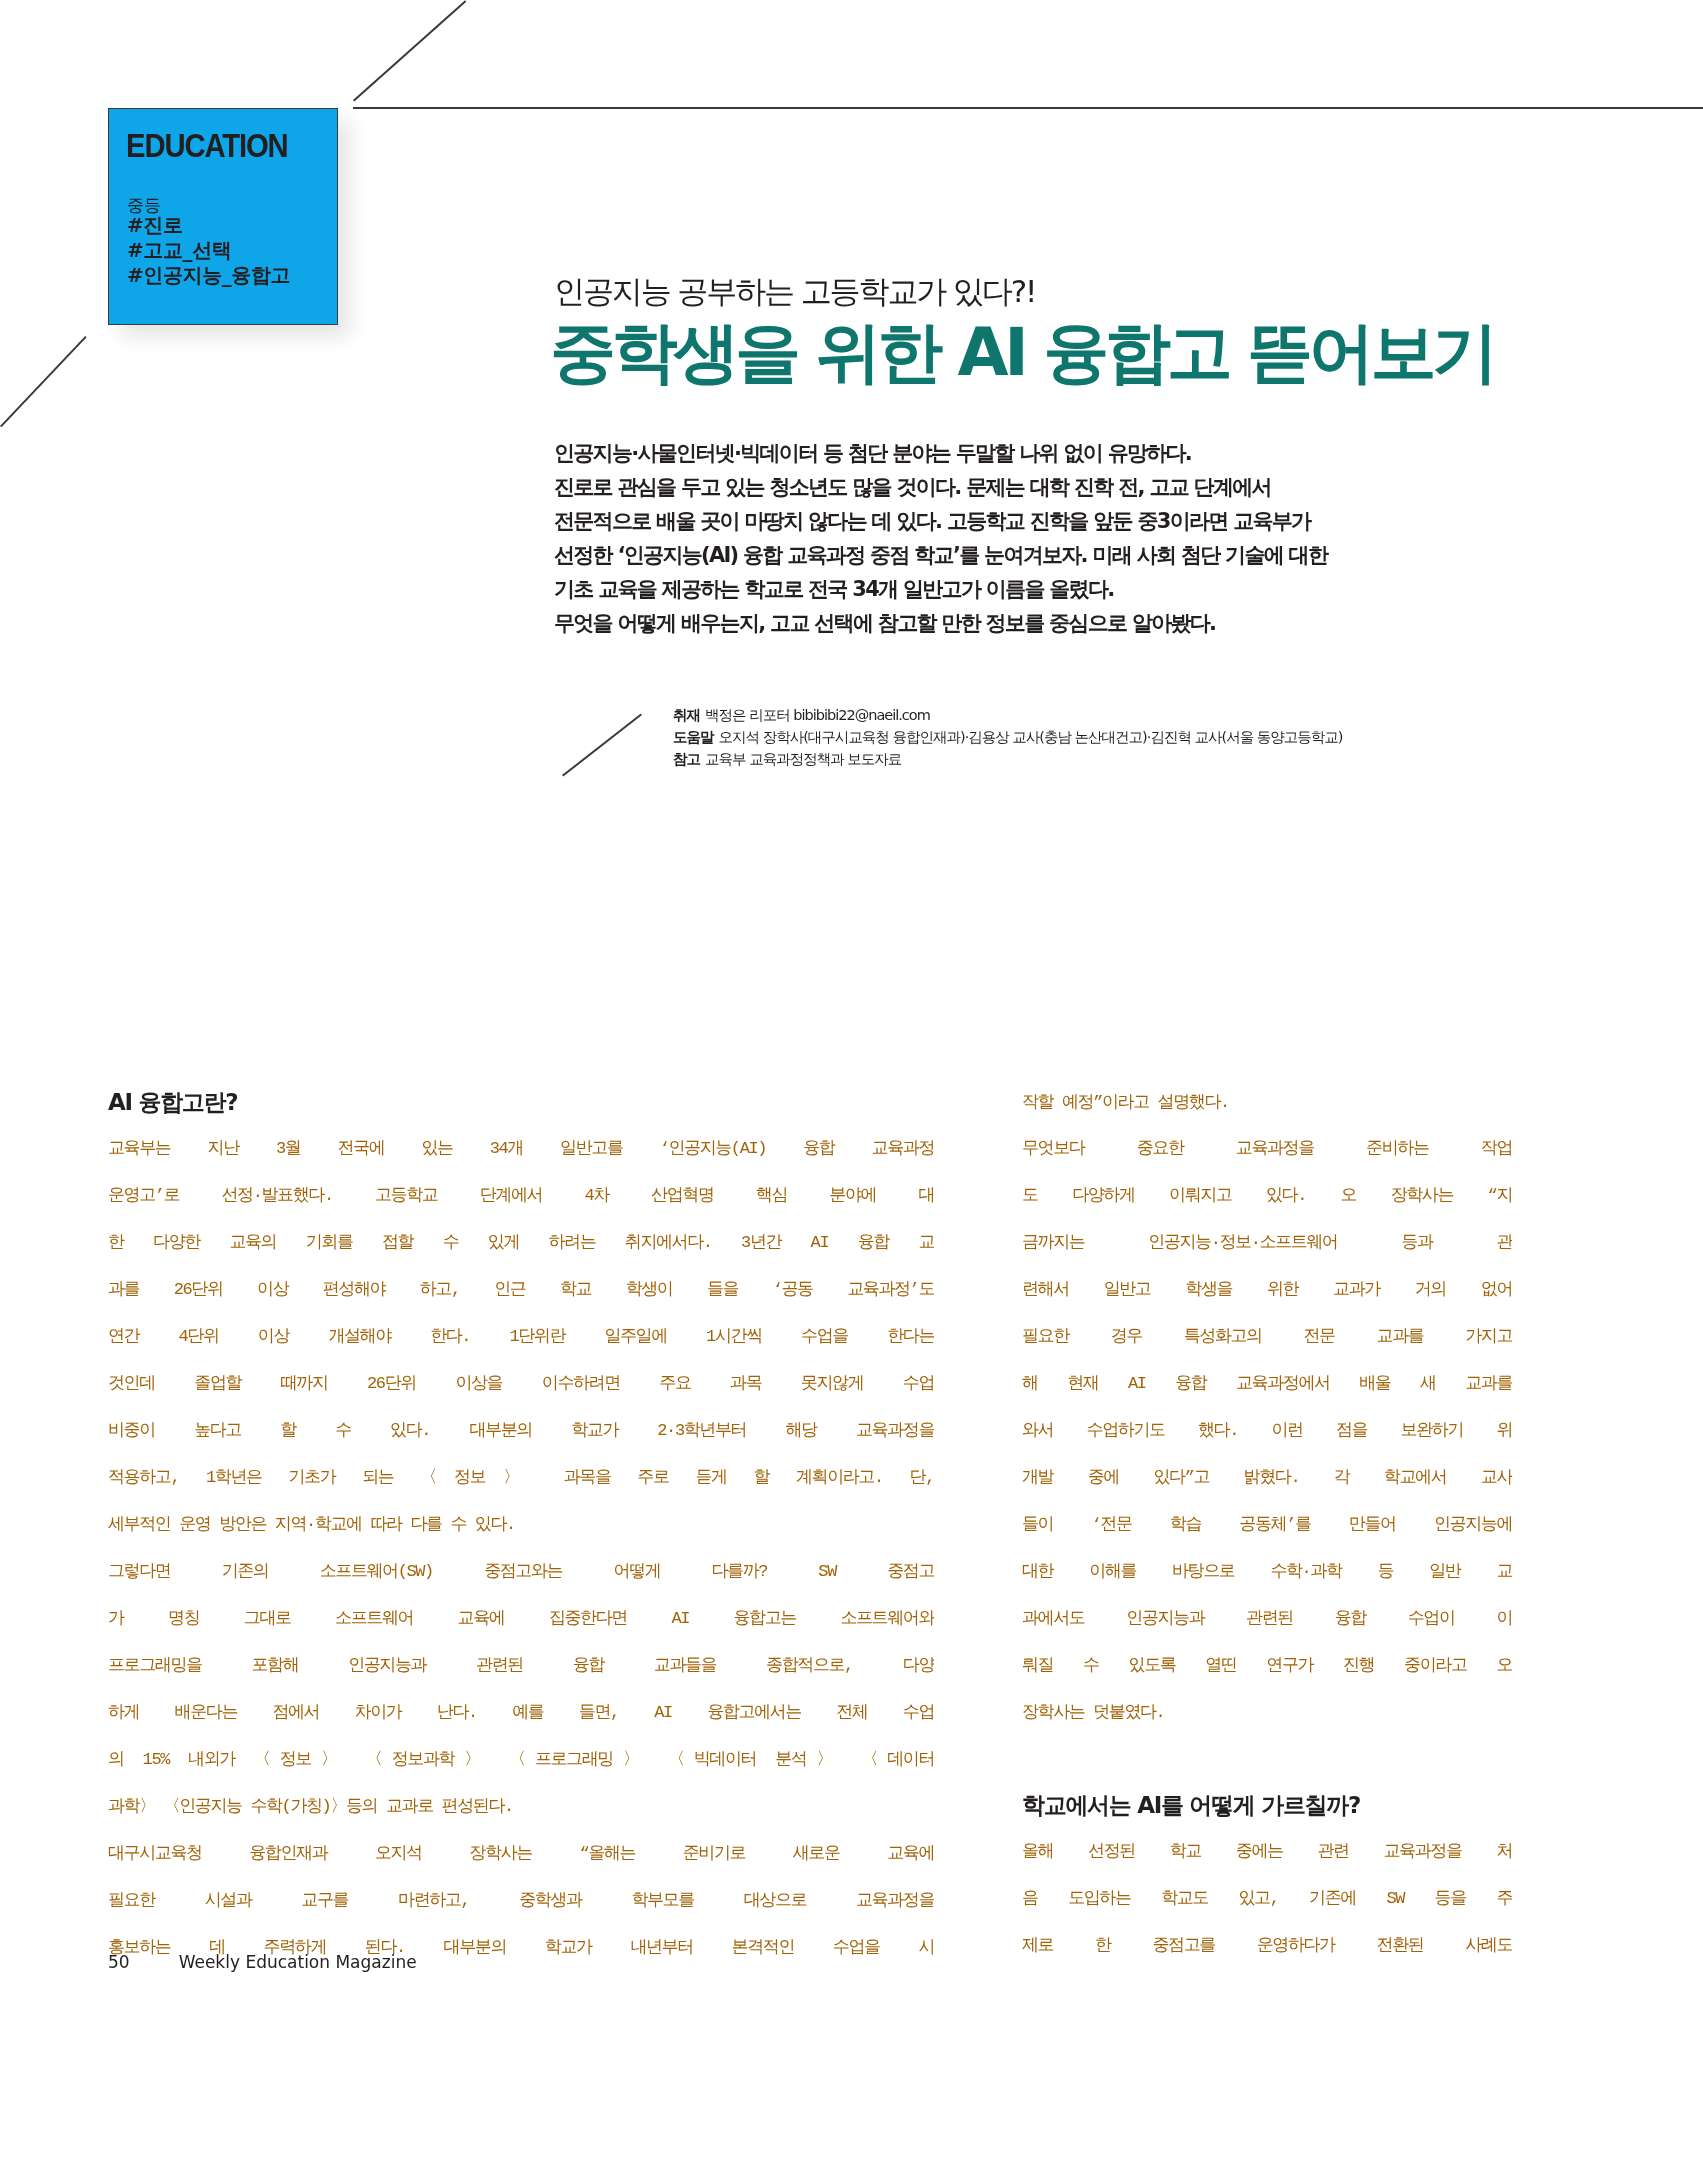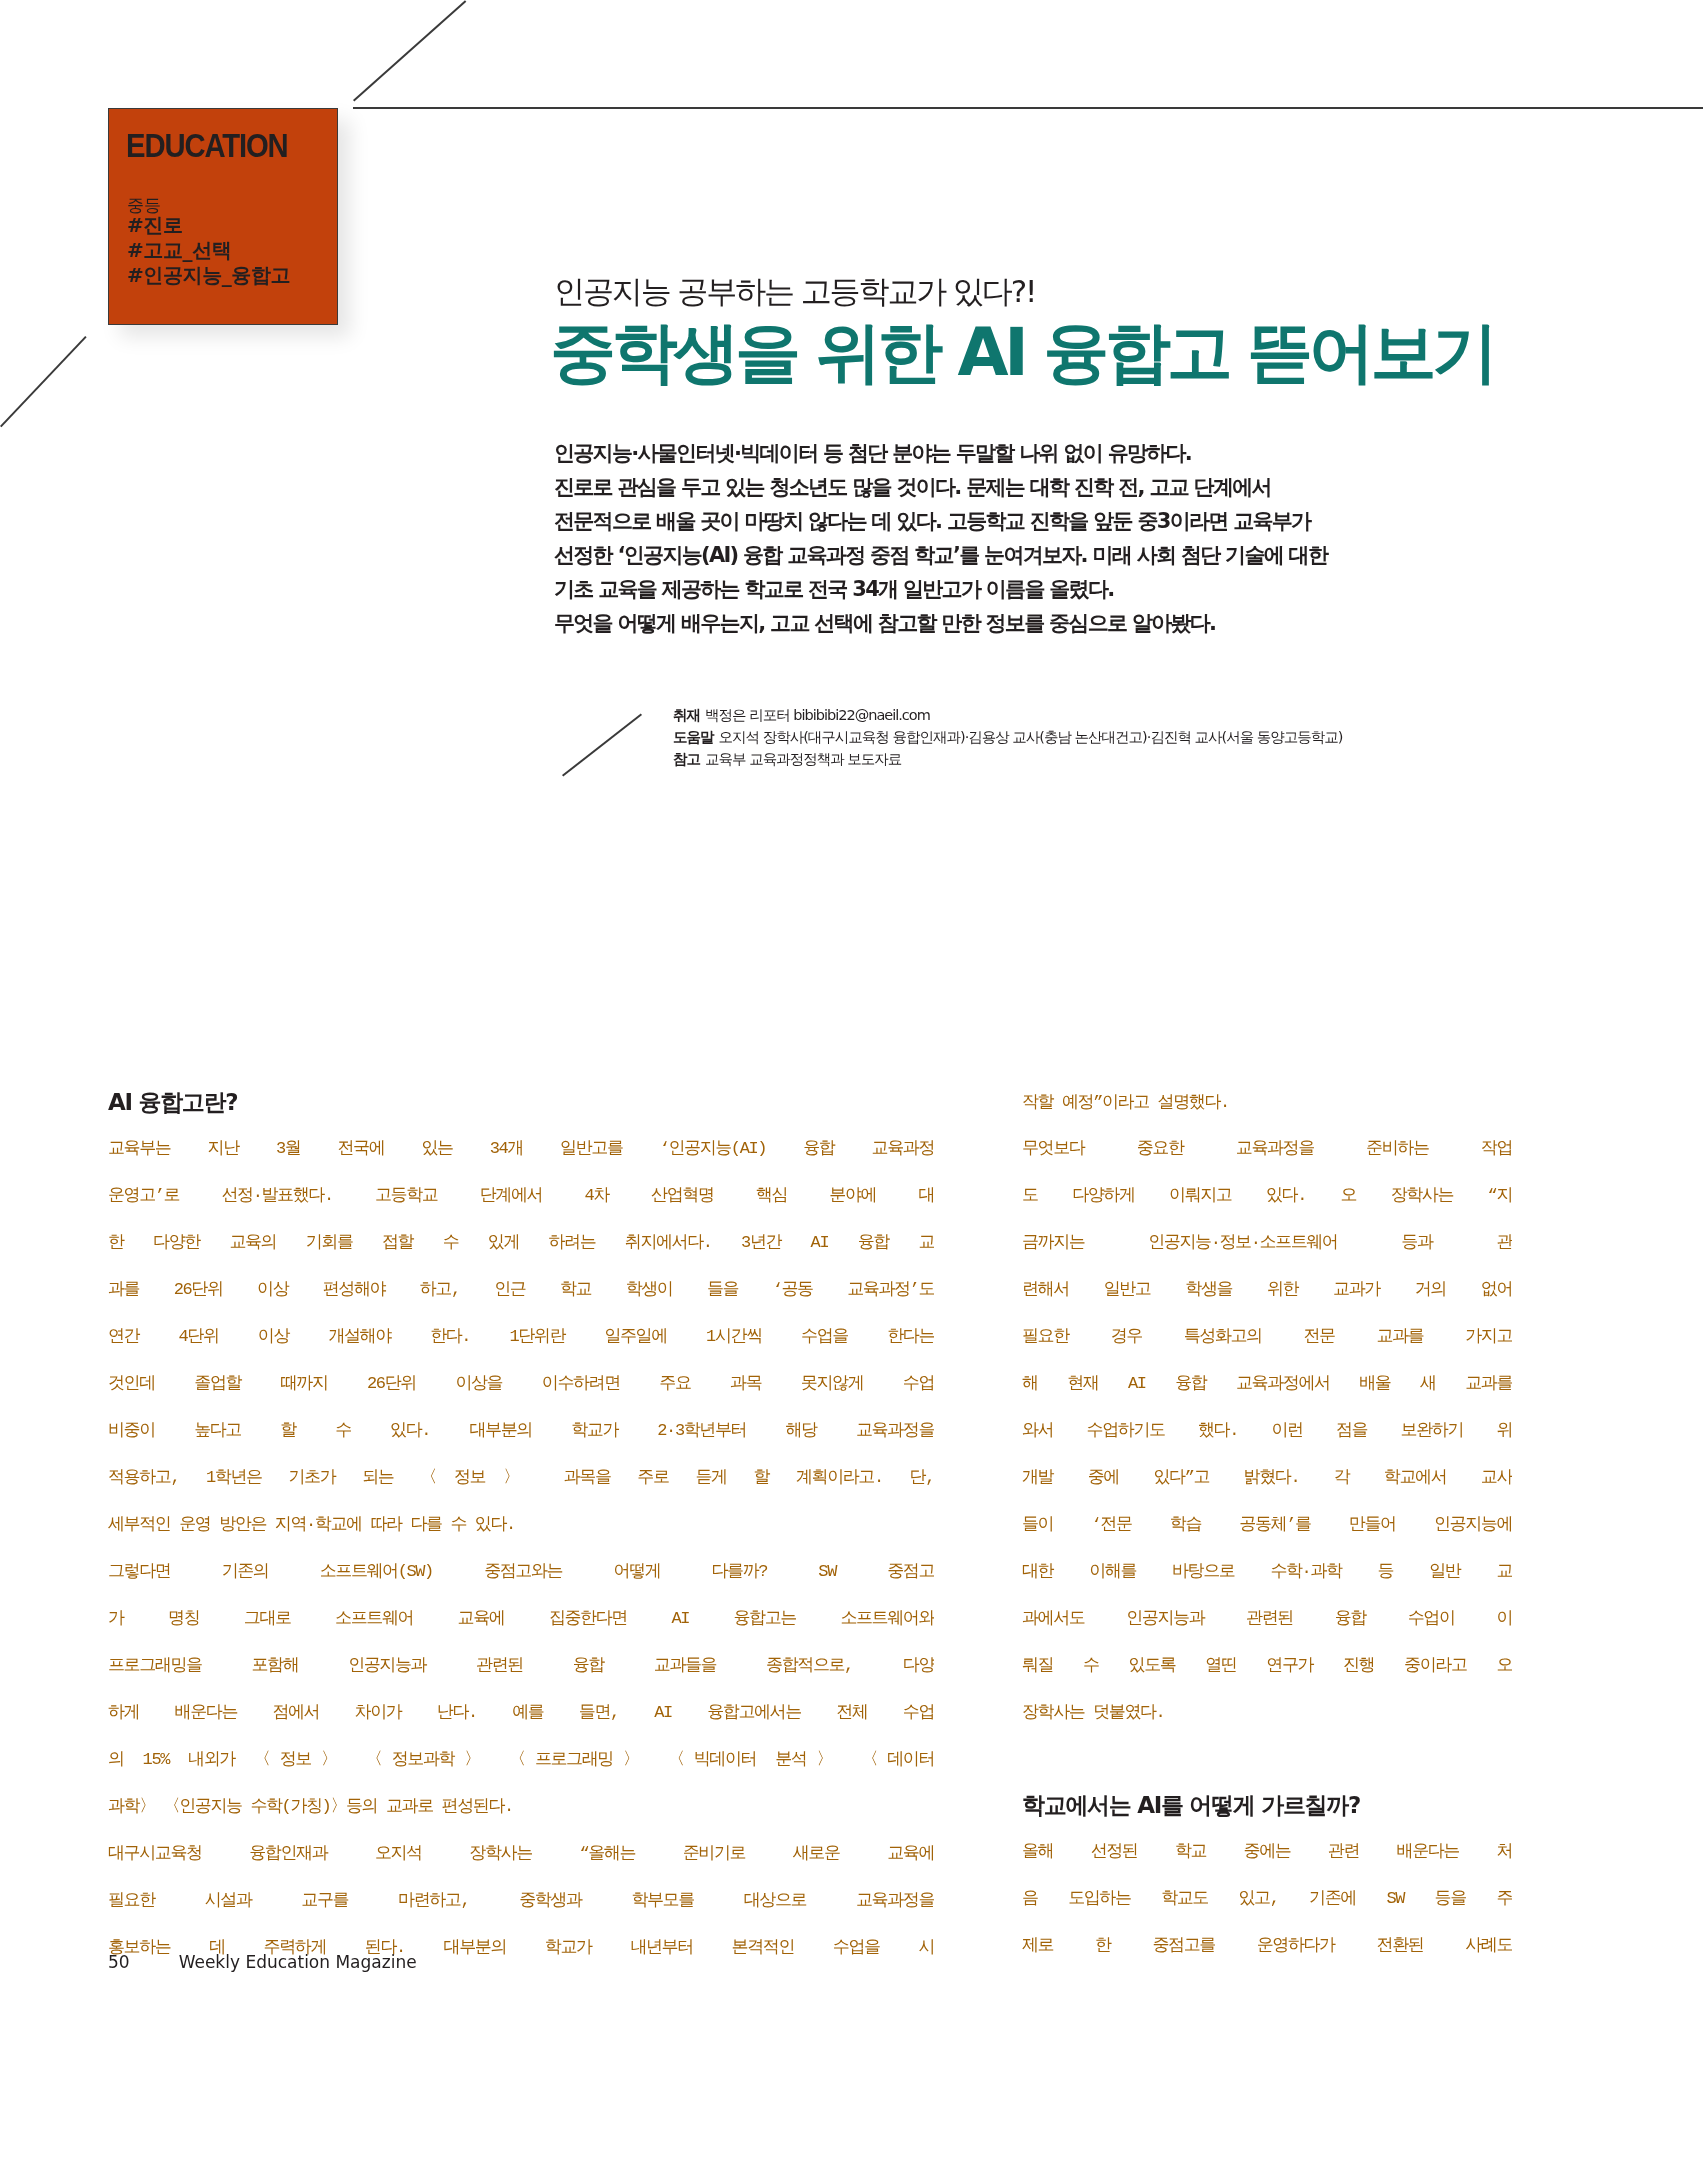--- a/index.html
+++ b/index.html
@@ -3,21 +3,21 @@
   <meta charset="utf-8">
   <style>
     html, body { margin: 0; padding: 0; background: #ffffff; }
     body { width: 1704px; height: 2161px; position: relative; overflow: hidden; color: #231f20; }
     .abs { position: absolute; }
     .rule { position: absolute; background: #3a3a3a; transform-origin: 0 0; }
 
     
     .cat-box {
       left: 108px; top: 108px; width: 230px; height: 217px;
-      border: 1.7px solid #3a3a3a; background: #c2410c; box-sizing: border-box;
+      border: 1.7px solid #3a3a3a; background: #0ea5e9; box-sizing: border-box;
       box-shadow: 12px 12px 19px rgba(0,0,0,0.10);
     }
     .cat-title {
       position: absolute; left: 17px; top: 19px;
       font-family: "Liberation Sans", sans-serif; font-weight: 700;
       font-size: 34px; letter-spacing: -1.3px; transform: scaleX(0.86); transform-origin: 0 0;
       color: #231f20; line-height: 1;
     }
     .cat-sub {
       position: absolute; left: 18px; top: 61px;
@@ -153,21 +153,21 @@
   <div class="body-line">해 현재 AI 융합 교육과정에서 배울 새 교과를</div>
   <div class="body-line">와서 수업하기도 했다. 이런 점을 보완하기 위</div>
   <div class="body-line">개발 중에 있다”고 밝혔다. 각 학교에서 교사</div>
   <div class="body-line">들이 ‘전문 학습 공동체’를 만들어 인공지능에</div>
   <div class="body-line">대한 이해를 바탕으로 수학·과학 등 일반 교</div>
   <div class="body-line">과에서도 인공지능과 관련된 융합 수업이 이</div>
   <div class="body-line">뤄질 수 있도록 열띤 연구가 진행 중이라고 오</div>
   <div class="body-line last">장학사는 덧붙였다.</div>
   <div class="gap"></div>
   <div class="sec-head">학교에서는 AI를 어떻게 가르칠까?</div>
-  <div class="body-line">올해 선정된 학교 중에는 관련 배운다는 처</div>
+  <div class="body-line">올해 선정된 학교 중에는 관련 교육과정을 처</div>
   <div class="body-line">음 도입하는 학교도 있고, 기존에 SW 등을 주</div>
   <div class="body-line">제로 한 중점고를 운영하다가 전환된 사례도</div>
 </div>
 
 <div class="abs folio">
   <span>50</span><span class="folio-mag">Weekly Education Magazine</span>
 </div>
 
 
 </body></html>

